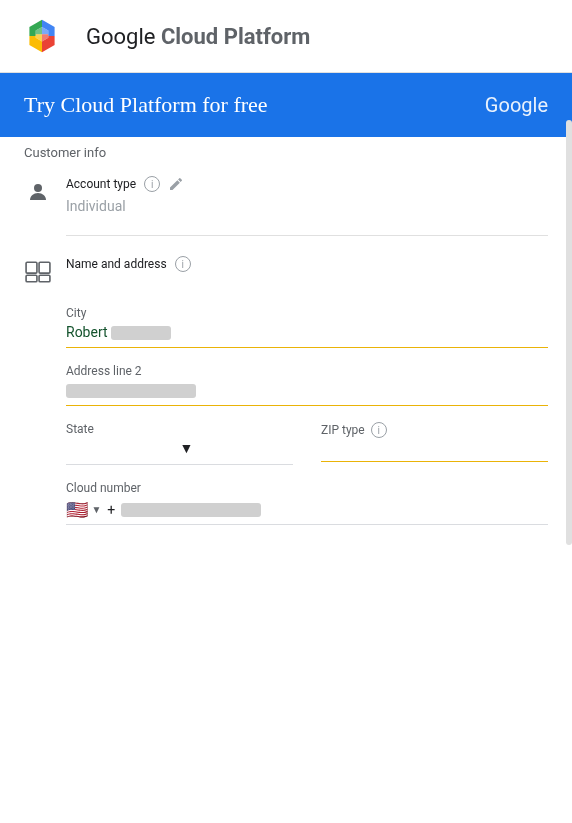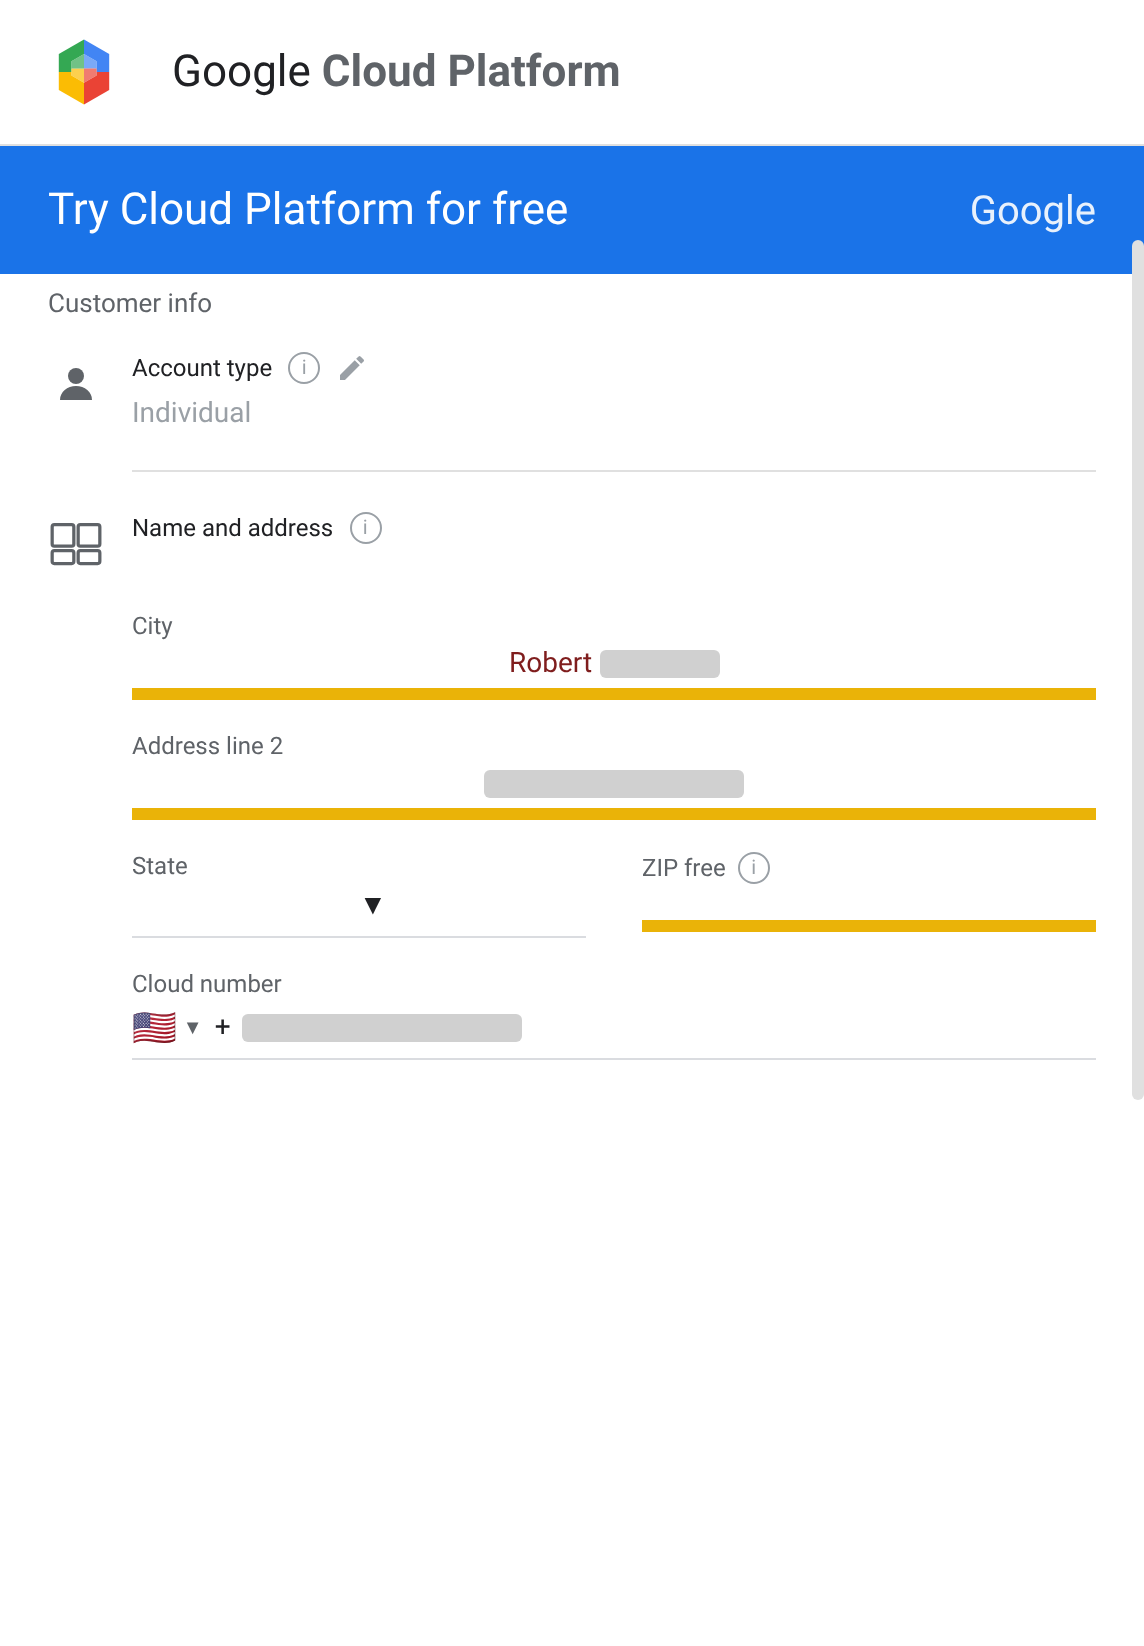--- a/index.html
+++ b/index.html
@@ -45,20 +45,21 @@
       display: flex;
       align-items: center;
       justify-content: space-between;
       padding: 0 24px;
       height: 64px;
     }
     .blue-banner-title {
       font-size: 22px;
       font-weight: 400;
       color: #fff;
+      font-family: Liberation Serif, serif;
     }
     .blue-banner-brand {
       font-size: 20px;
       font-weight: 400;
       color: #fff;
       opacity: 0.9;
     }
 
     
     .main-content {
@@ -144,27 +145,26 @@
       margin-bottom: 16px;
     }
     .field-label {
       font-size: 12px;
       color: #5f6368;
       margin-bottom: 4px;
       display: block;
     }
     .field-value {
       font-size: 14px;
-      color: #7f1d1d;
+      color: #14532d;
       padding-bottom: 4px;
-      border-bottom: 6px solid #eab308;
+      border-bottom: 1px solid #eab308;
       min-height: 24px;
       width: 100%;
       display: block;
-      text-align: center;
     }
     .blurred-text {
       background: #d0d0d0;
       border-radius: 3px;
       color: transparent;
       user-select: none;
       display: inline-block;
       height: 14px;
       vertical-align: middle;
     }
@@ -366,21 +366,21 @@
         <div class="state-field">
           <label class="field-label">State</label>
           <div class="dropdown-field">
             <span></span>
             <span class="dropdown-arrow">▼</span>
           </div>
         </div>
 
         <div class="zip-field">
           <div class="zip-label-row">
-            <label class="field-label" style="margin-bottom:0;">ZIP free</label>
+            <label class="field-label" style="margin-bottom:0;">ZIP type</label>
             <div class="info-circle" style="margin-bottom:0;">
               <span>i</span>
             </div>
           </div>
           <div class="field-value" style="min-height:24px; display:block;"></div>
         </div>
       </div>
 
       <div class="form-field phone-field">
         <label class="field-label">Cloud number</label>

